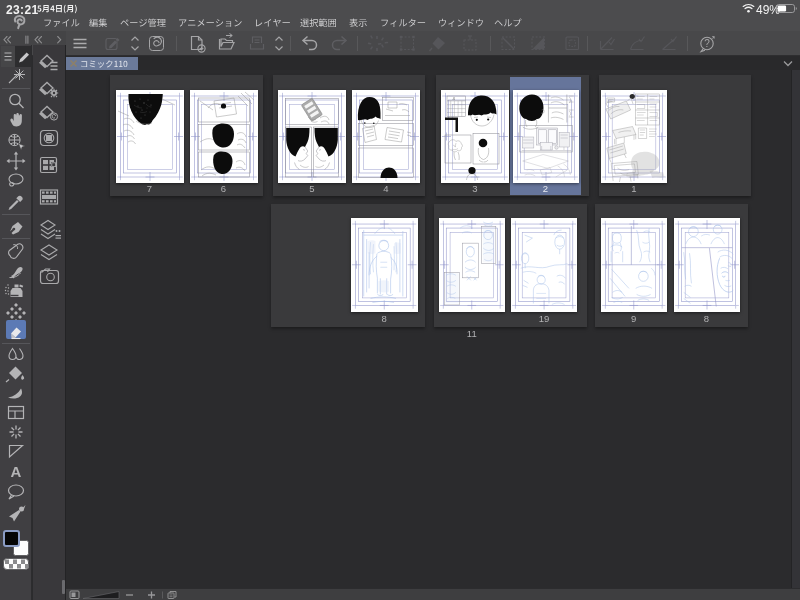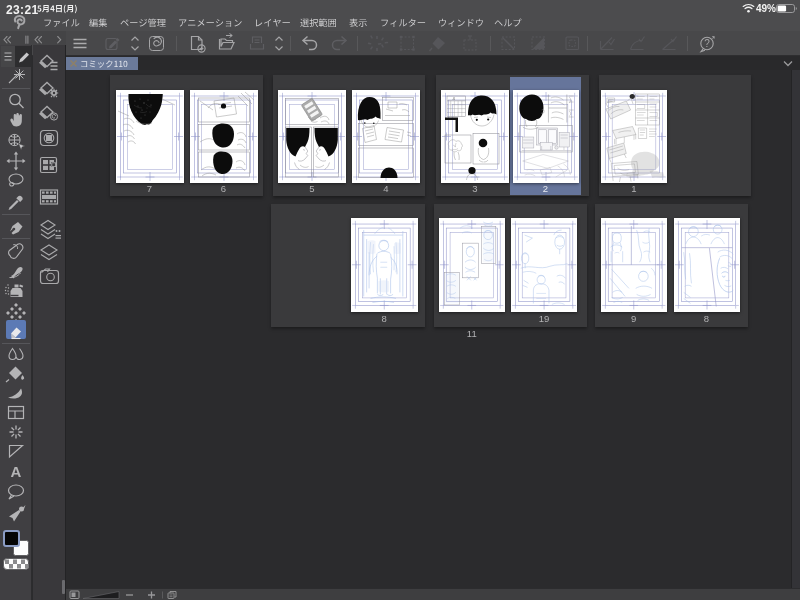--- a/index.html
+++ b/index.html
@@ -19,21 +19,21 @@
       </g>
     </svg>
 
 <svg class="abs" style="left:742px;top:3px" width="13" height="10" viewBox="0 0 13 10">
 <g fill="none" stroke="#f2f2f2" stroke-width="1.3" stroke-linecap="round">
 <path d="M1.2,3.4 A8.5,8.5 0 0 1 11.8,3.4"></path>
         <path d="M3.1,5.6 A5.5,5.5 0 0 1 9.9,5.6"></path>
       </g>
 <circle cx="6.5" cy="8.3" r="1.3" fill="#f2f2f2"></circle>
     </svg>
-<div class="abs" style="left:756px;top:3px;color:#f2f2f2;font-size:10px;font-weight:bold">49%</div>
+<div class="abs" style="left:756px;top:3px;color:#f2f2f2;font-size:12px;font-weight:normal">49%</div>
 
 <svg class="abs" style="left:776px;top:3.5px" width="21" height="9" viewBox="0 0 21 9">
 <rect x="0.5" y="0.5" width="18" height="8" rx="2.2" fill="none" stroke="#9a9a9c"></rect>
 <rect x="1.6" y="1.6" width="8.5" height="5.8" rx="1.2" fill="#fff"></rect>
 <path d="M19.8,3 A1.6,1.6 0 0 1 19.8,6" fill="#9a9a9c"></path>
     </svg>
 
 <svg class="abs" style="left:8px;top:14px" width="24" height="18" viewBox="0 0 24 18">
 <path fill="none" stroke="#a6a6a8" stroke-width="2" stroke-linecap="round" d="M7.3,7.5 C5.8,4 8.5,1.7 11.8,1.9 C15.2,2.1 17.2,4.8 16.3,7.6 C15.5,10.1 12.7,11.1 10.8,9.9 C9.2,8.9 9.1,6.6 10.6,5.7 C11.8,5 13.2,5.4 13.7,6.5 M11.5,10.5 C10.9,12 10.3,13.2 10.2,14.2"></path>
     </svg>

